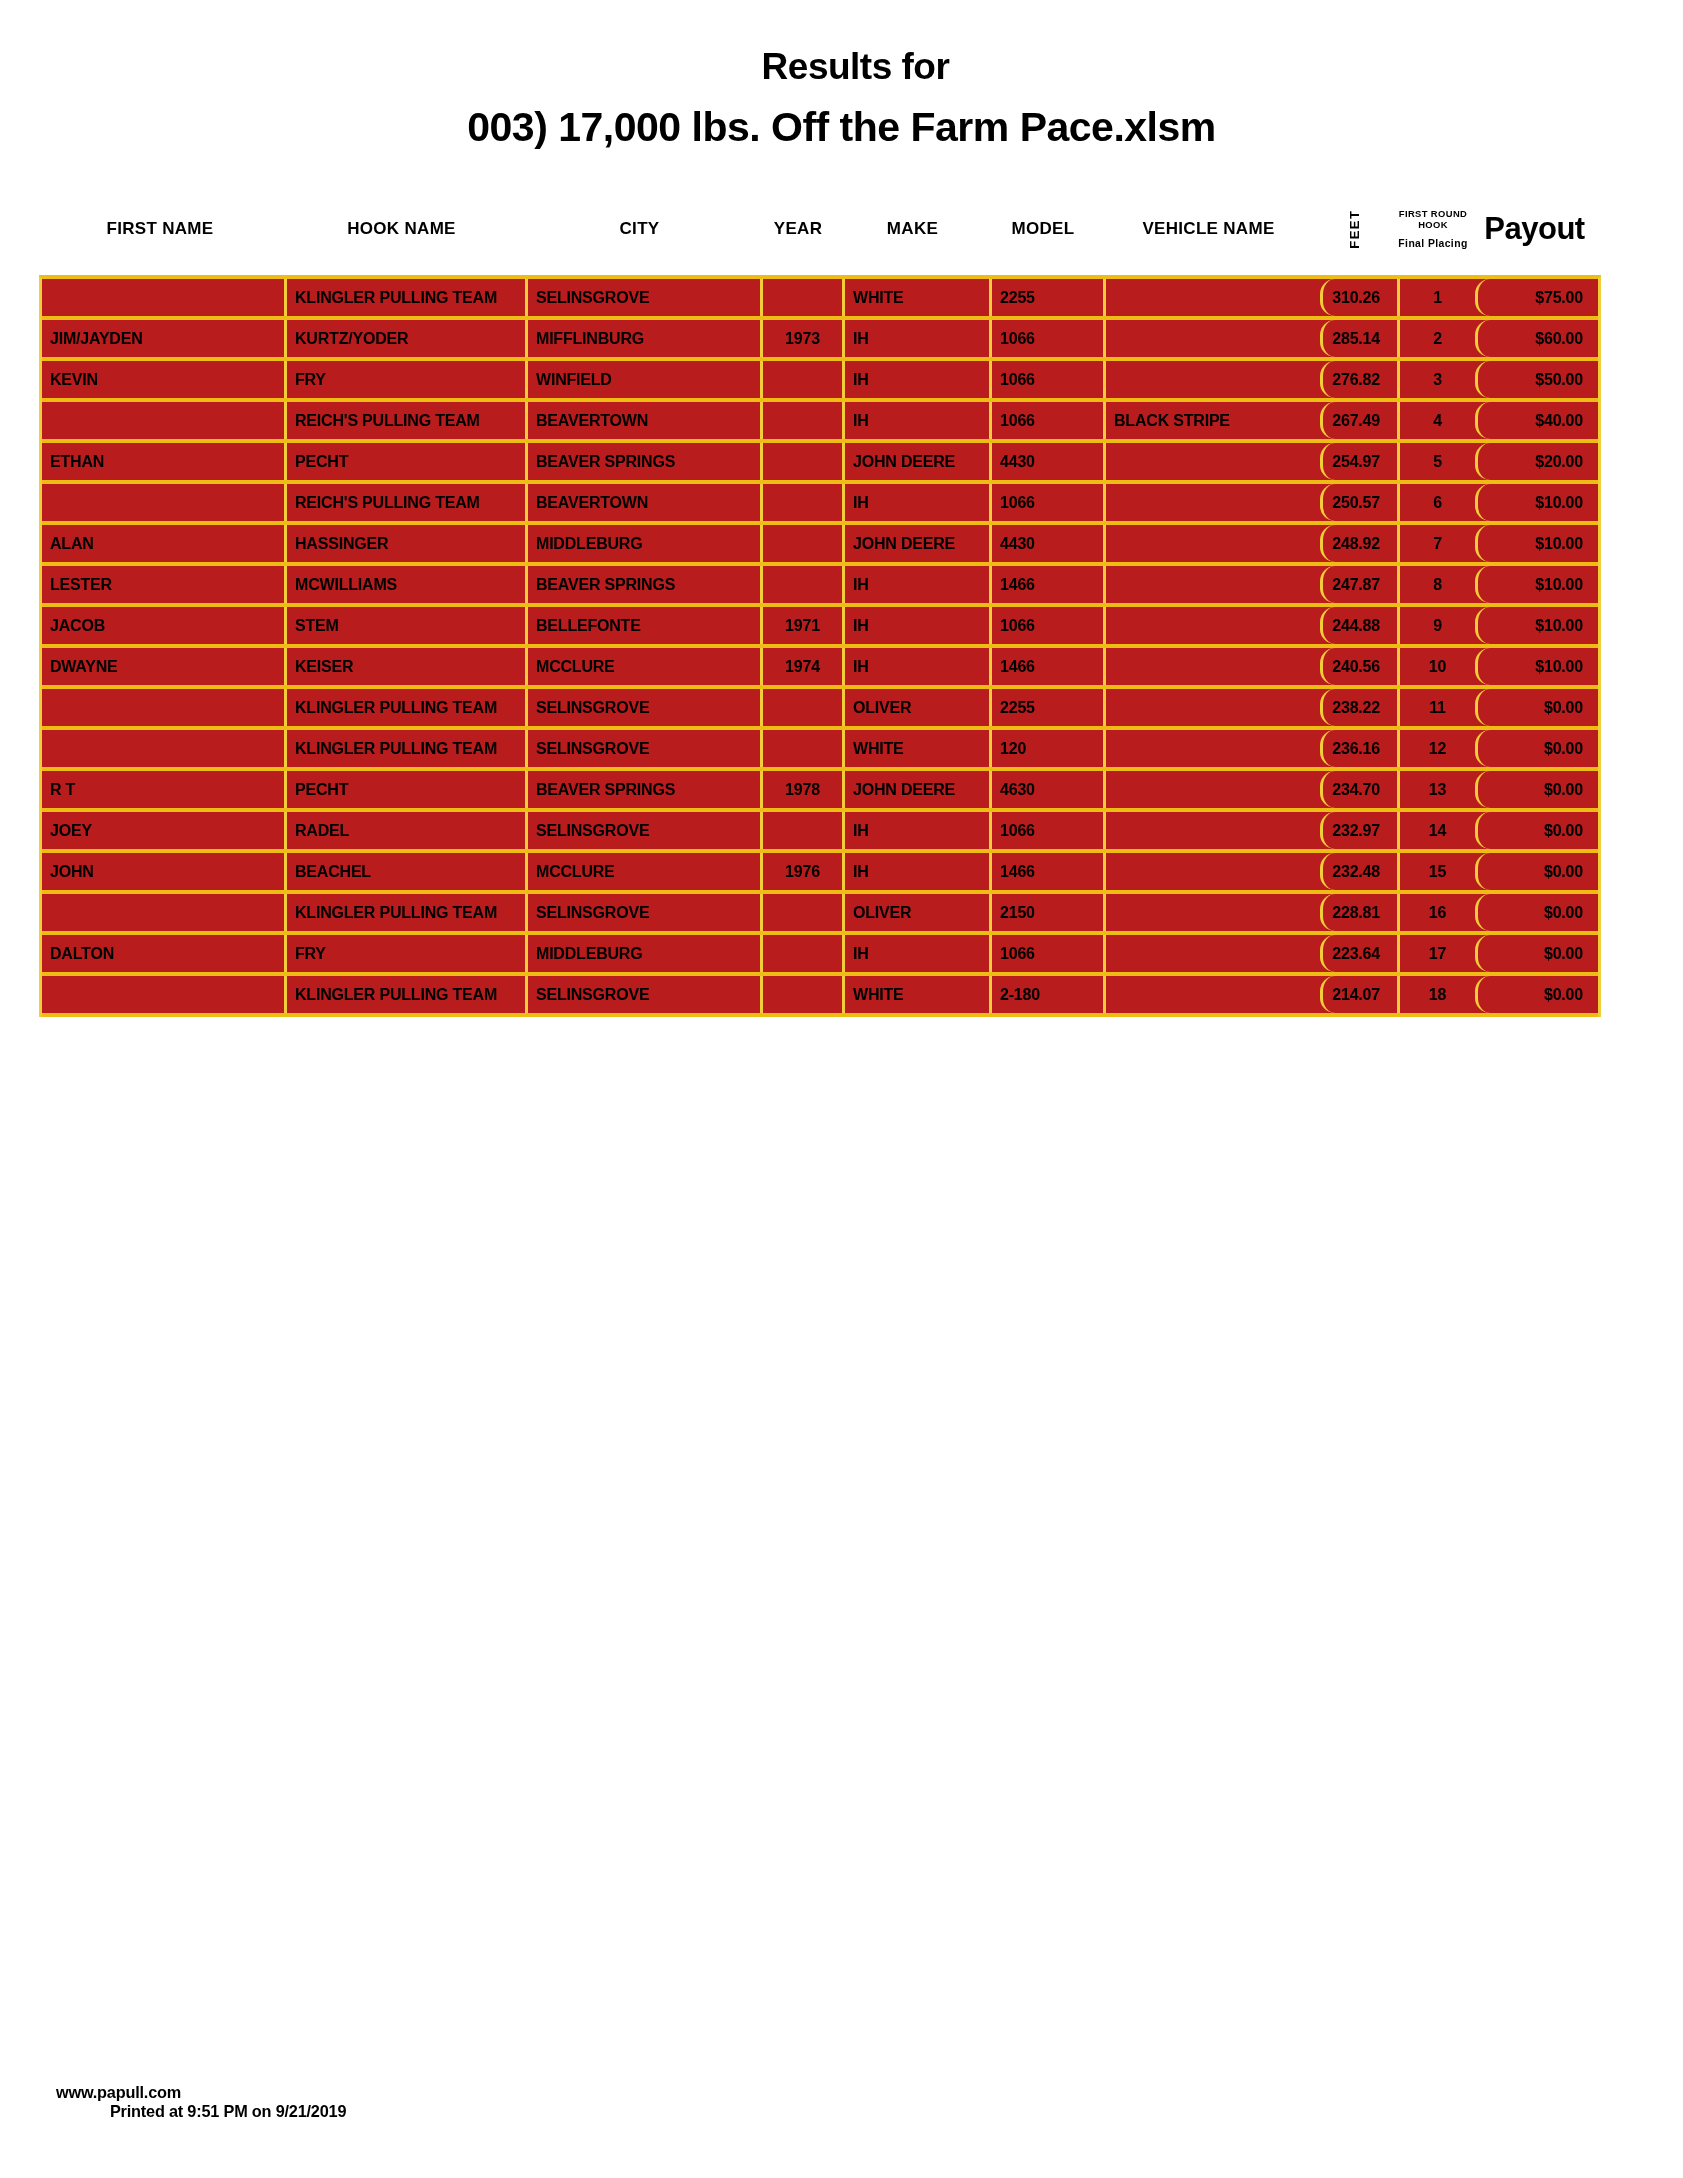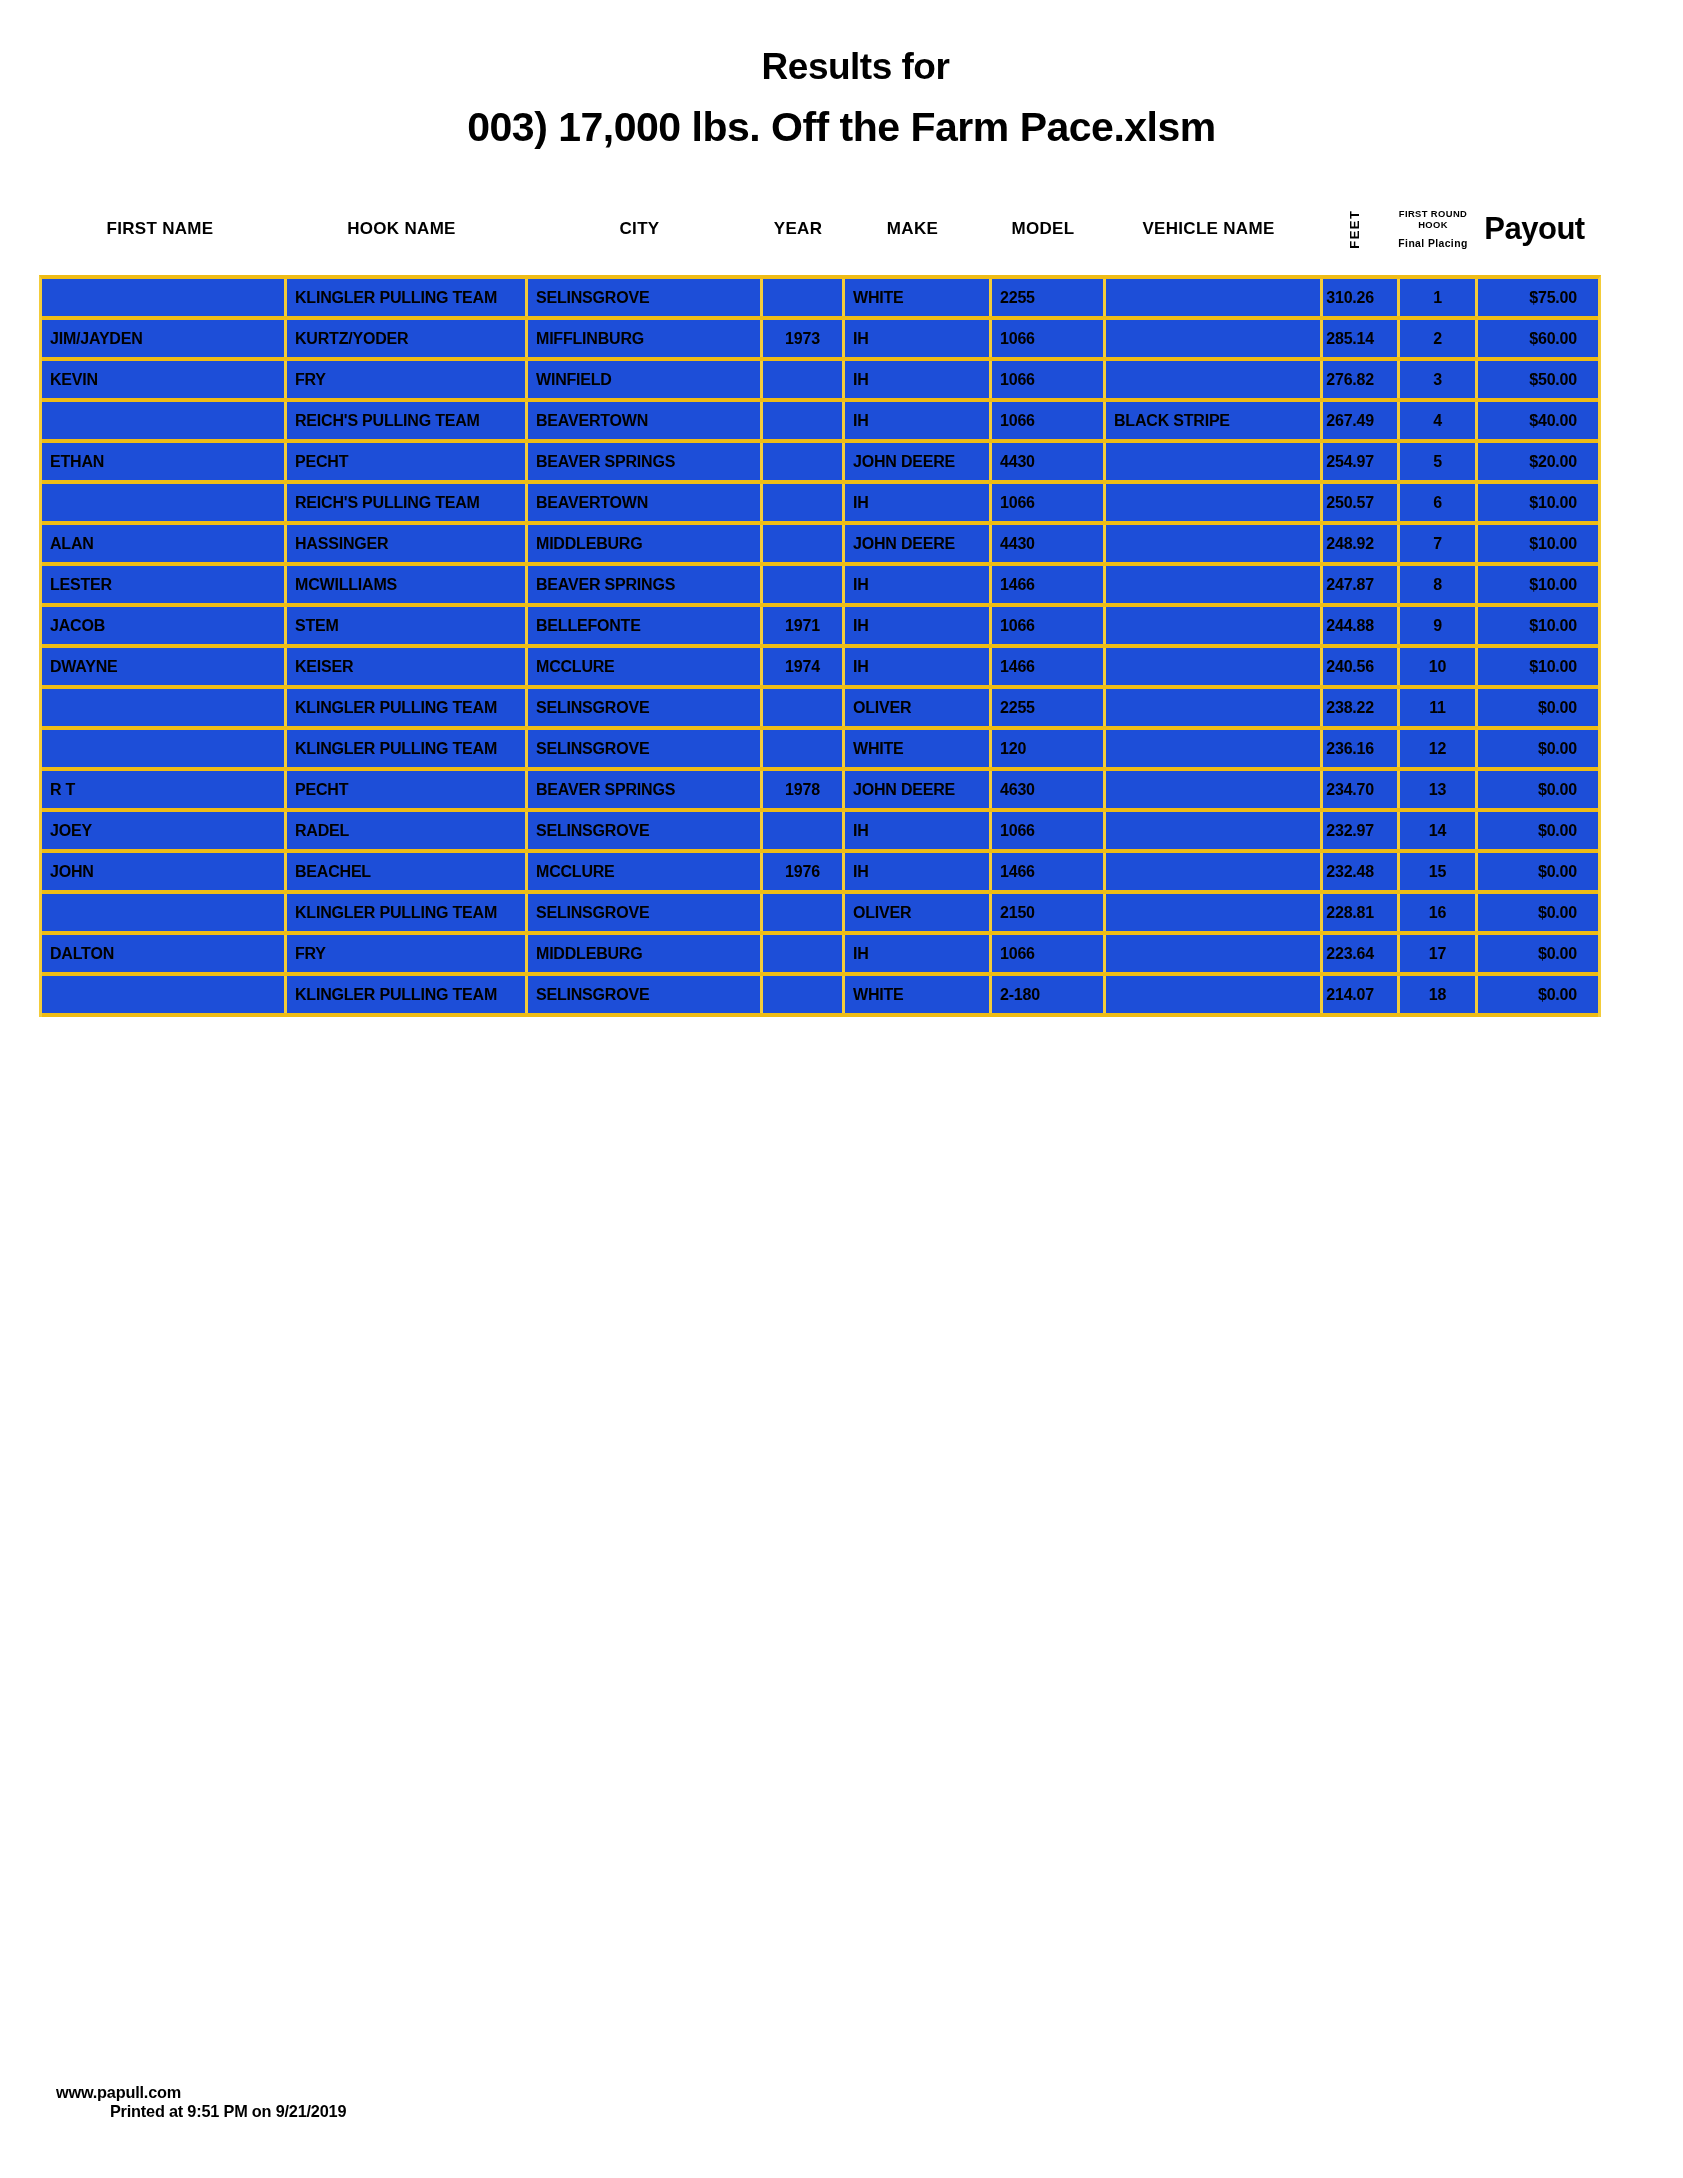--- a/index.html
+++ b/index.html
@@ -30,27 +30,27 @@
   .hook-stack { font-size:9.4px; letter-spacing:0.4px; }
   .hook-stack .hl3 { font-size:10.4px; margin-top:8px; }
   .payout-h { font-size:31px; letter-spacing:-0.5px; }
 
   .data-table {
     border-top:4px solid var(--border-h);
     border-left:3px solid var(--border-v);
     border-right:3px solid var(--border-v);
   }
   .trow { display:grid; grid-template-columns:var(--cols); height:41px;
-          border-bottom:4px solid var(--border-h); background:#1d4ed8; }
+          border-bottom:4px solid var(--border-h); background:#b91c1c; }
   .cell { display:flex; align-items:center; font-weight:bold; font-size:16px;
           letter-spacing:-0.2px; overflow:hidden; white-space:nowrap; }
   .trow .cell + .cell { border-left:3px solid var(--border-v); }
   .cell.left   { justify-content:flex-start; padding-left:8px; }
   .cell.center { justify-content:center; }
-  .cell.right  { justify-content:flex-end; padding-right:23px; }
+  .cell.right  { justify-content:flex-end; padding-right:17px;border-radius:15px; }
 
   
   .footer { position:absolute; left:30px; top:2055px; font-weight:bold; font-size:16.3px; letter-spacing:-0.2px; }
   .footer-line1 { white-space:pre; }
   .footer-line2 { margin-top:9px; white-space:pre; }
   .footer-line2 .printed { margin-left:54px; }
 </style>
 </head>
 <body>
 

